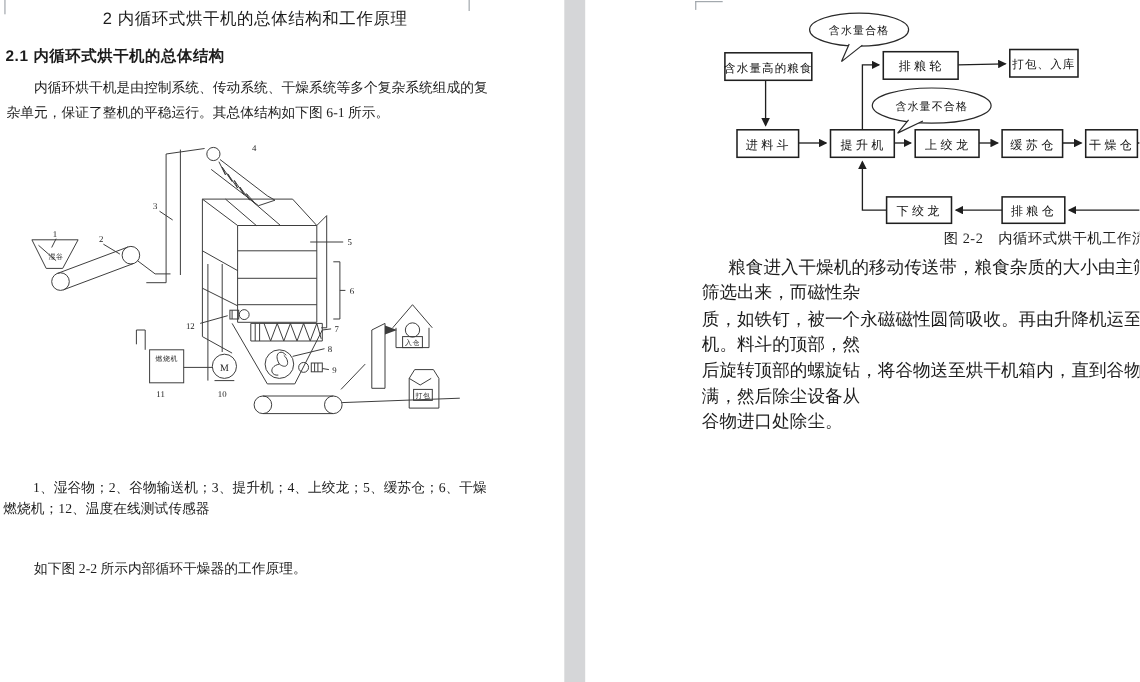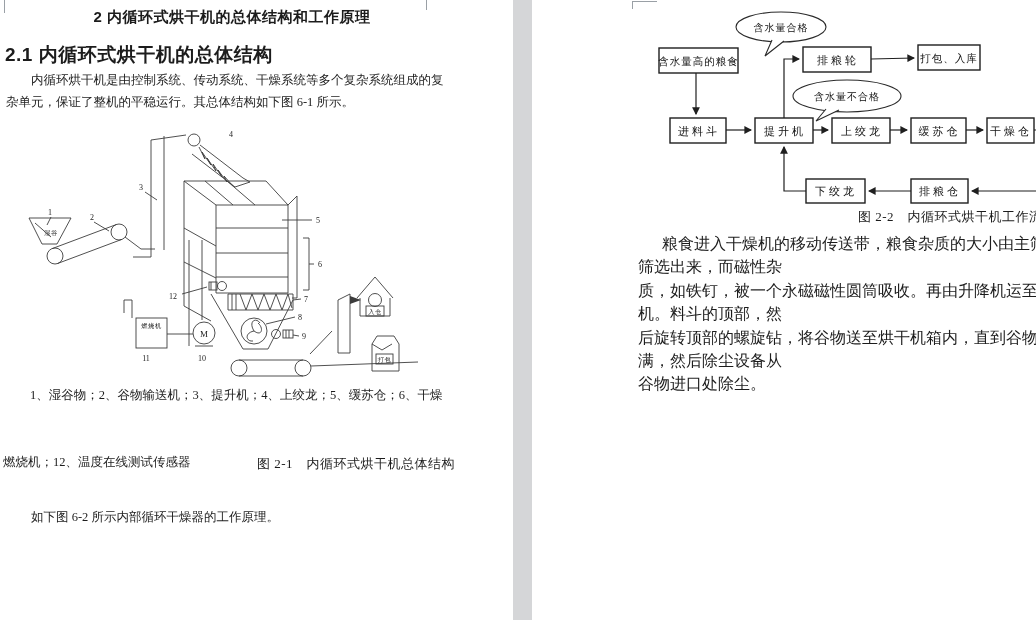--- a/index.html
+++ b/index.html
@@ -1,28 +1,28 @@
 <!DOCTYPE html>
 <html><head>
 <meta charset="utf-8">
 <style>
   html,body{margin:0;padding:0;background:#fff;}
   #screen{position:relative;width:1036px;height:620px;overflow:hidden;background:#fff;
           font-family:"Liberation Serif","DejaVu Serif",serif;color:#1c1c1c;}
   .abs{position:absolute;}
   .page{position:absolute;top:0;height:620px;background:#fff;}
   #page-gap{position:absolute;top:0;left:513px;width:19px;height:620px;background:#d5d6d8;}
-  .doc-title{font-family:"Liberation Sans","DejaVu Sans",sans-serif;font-weight:bold;
+  .doc-title{font-family:"Liberation Sans","DejaVu Sans",sans-serif;font-weight:normal;
              font-size:15px;text-align:center;letter-spacing:.5px;}
   .heading{font-family:"Liberation Sans","DejaVu Sans",sans-serif;font-weight:bold;
-           font-size:19px;letter-spacing:.5px;}
+           font-size:14px;letter-spacing:.5px;}
   .body-text{font-size:12.5px;line-height:22px;white-space:pre-line;text-indent:25px;}
   .body-text-r{font-size:16px;line-height:23.4px;white-space:pre-line;text-indent:24px;}
   .legend-line{font-size:12.5px;height:24px;line-height:24px;}
-  .legend-indent{text-indent:27px;}
+  .legend-indent{text-indent:27px;margin-top:48px;}
   .legend-center{text-align:left;margin-top:20px;}
   .fig-caption{font-size:13px;text-align:right;letter-spacing:.5px;}
   .corner-mark{position:absolute;background:#9aa0a6;}
   svg text{font-family:"Liberation Serif","DejaVu Serif",serif;}
   .num-lbl{font-size:8px;fill:#222;}
   .fc-box{fill:#fff;stroke:#1f1f1f;stroke-width:1.4;}
   .fc-txt{font-size:11px;fill:#111;letter-spacing:3px;}
   .fc-txt-long{font-size:10.5px;fill:#111;letter-spacing:1px;}
   .fc-bub{fill:#fff;stroke:#2a2a2a;stroke-width:1.1;}
   .fc-bub-txt{font-size:10px;fill:#111;letter-spacing:1px;}
@@ -196,23 +196,22 @@
       <g>
         <path class="dg" d="M367,214 L372,206 L389,206 L394,214 L394,241 L367,241 Z"></path>
         <polyline class="dg" points="367,214 377,220 387,214"></polyline>
         <rect class="dg" x="371" y="224" width="17" height="10"></rect>
         <text class="dg-txt" x="379.5" y="232" text-anchor="middle">打包</text>
       </g>
     </svg>
 
     <div class="abs legend-line legend-indent" style="left:3px;top:383px;width:452px;">1、湿谷物；2、谷物输送机；3、提升机；4、上绞龙；5、缓苏仓；6、干燥</div>
     <div class="abs legend-line legend-center" style="left:3px;top:430px;width:452px;">燃烧机；12、温度在线测试传感器</div>
-    <div class="abs fig-caption" style="left:3px;top:455px;width:452px;">图 2-1　内循环式烘干机总体结构</div>
-
-    <div class="abs body-text" style="left:6px;top:506px;width:452px;">如下图 6-2 所示内部循环干燥器的工作原理。</div>
+
+    <div class="abs body-text" style="left:6px;top:506px;width:452px;">如下图 2-2 所示内部循环干燥器的工作原理。</div>
   </div>
 
   <div id="page-gap"></div>
 
   <div class="page" style="left:560px;width:504px;">
 
     <div class="corner-mark" style="left:72px;top:1px;width:25px;height:1px;"></div>
     <div class="corner-mark" style="left:72px;top:1px;width:1px;height:8px;"></div>
 
     <svg class="abs" style="left:0;top:0;" width="504" height="230" viewBox="0 0 504 230">

